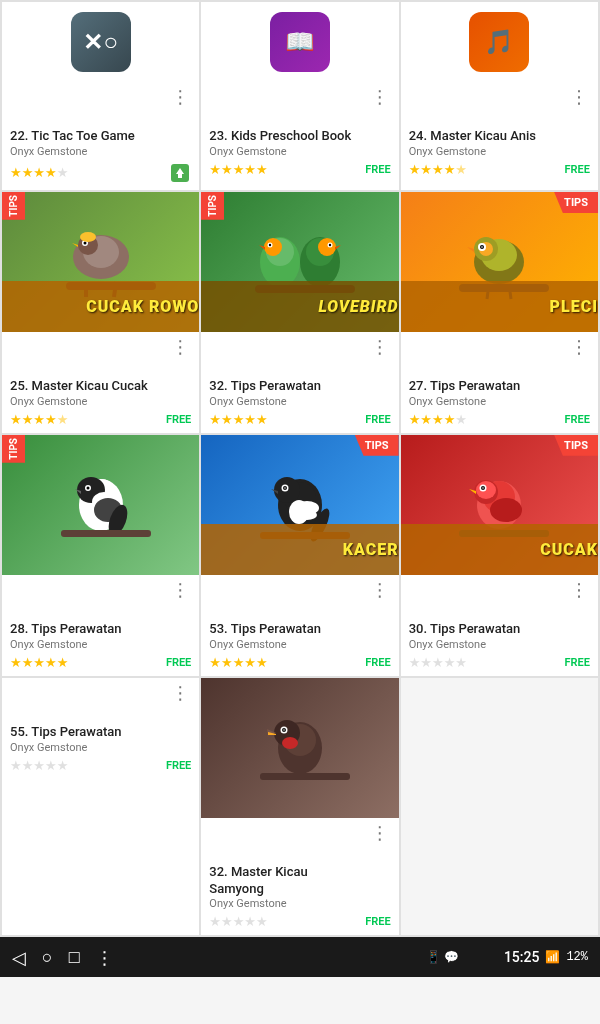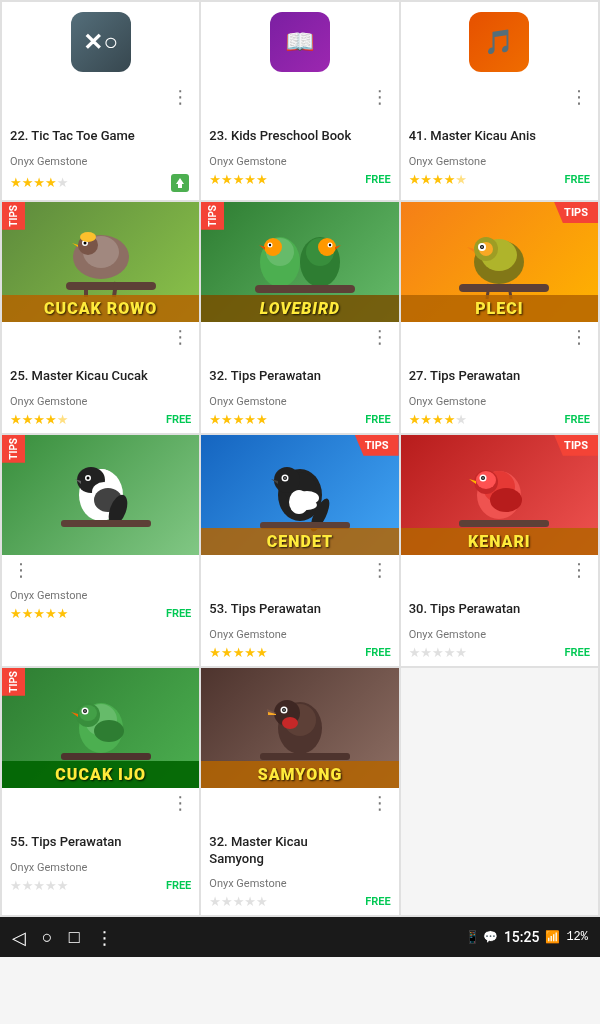--- a/index.html
+++ b/index.html
@@ -21,21 +21,21 @@
 
     .app-card {
       background: #fff;
       display: flex;
       flex-direction: column;
       cursor: pointer;
     }
 
     .app-image-container {
       width: 100%;
-      height: 120px;
+      height: 140px;
       position: relative;
       overflow: hidden;
       background: #ccc;
     }
 
     .app-info {
       padding: 6px 8px 6px 8px;
       flex: 1;
       position: relative;
     }
@@ -60,21 +60,21 @@
       font-size: 18px;
       color: #757575;
       cursor: pointer;
       line-height: 1;
       padding: 0 2px;
     }
 
     .app-developer {
       font-size: 11px;
       color: #757575;
-      margin-top: 10px;
+      margin-top: 0;
     }
 
     .app-rating-row {
       display: flex;
       align-items: center;
       justify-content: space-between;
       margin-top: 4px;
     }
 
     .stars {
@@ -118,22 +118,22 @@
 
     .bird-label {
       position: absolute;
       bottom: 0;
       left: 0;
       right: 0;
       background: rgba(180, 100, 0, 0.85);
       color: #ffeb3b;
       font-size: 16px;
       font-weight: 900;
-      text-align: center;
-      padding: 4px 0;
+      text-align: right;
+      padding: 16px 0;
       text-shadow: 1px 1px 2px rgba(0,0,0,0.8);
       letter-spacing: 1px;
     }
 
     .tips-badge {
       position: absolute;
       top: 0;
       right: 0;
       background: #f44336;
       color: #fff;
@@ -183,20 +183,21 @@
     .status-right {
       display: flex;
       align-items: center;
       gap: 6px;
     }
 
     .status-time {
       color: #fff;
       font-size: 14px;
       font-weight: 500;
+      margin-left: 39px;
     }
 
     .status-battery {
       color: #fff;
       font-size: 12px;
       font-family: Liberation Mono, monospace;
     }
 
     
     .first-row-card {
@@ -285,21 +286,21 @@
     </div>
 
     <div class="app-card first-row-card">
       <div class="card-icon-area">
         <div class="app-icon-box icon-24">
           <span style="color:white;font-size:24px;">🎵</span>
         </div>
       </div>
       <div class="app-info">
         <div class="app-title-row">
-          <span class="app-title">41. Master Kicau Anis</span>
+          <span class="app-title">24. Master Kicau Anis</span>
           <span class="more-icon">⋮</span>
         </div>
         <div class="app-developer">Onyx Gemstone</div>
         <div class="app-rating-row">
           <div class="stars">
             <span class="star">★</span>
             <span class="star">★</span>
             <span class="star">★</span>
             <span class="star">★</span>
             <span class="star" style="color:#ffc107;opacity:0.5">★</span>
@@ -457,20 +458,21 @@
 
             <path d="M45 51 L39 49 L45 54" fill="#616161"></path>
 
             <rect x="25" y="90" width="90" height="7" rx="3" fill="#5d4037"></rect>
           </svg>
         </div>
         <div class="tips-badge-left">TIPS</div>
       </div>
       <div class="app-info">
         <div class="app-title-row">
+          <span class="app-title">28. Tips Perawatan</span>
           <span class="more-icon">⋮</span>
         </div>
         <div class="app-developer">Onyx Gemstone</div>
         <div class="app-rating-row">
           <div class="stars">
             <span class="star">★</span>
             <span class="star">★</span>
             <span class="star">★</span>
             <span class="star">★</span>
             <span class="star">★</span>
@@ -500,21 +502,21 @@
             <circle cx="50" cy="48" r="0.7" fill="#fff"></circle>
 
             <path d="M43 51 L36 49 L43 54" fill="#424242"></path>
 
             <ellipse cx="85" cy="85" rx="6" ry="18" fill="#212121" transform="rotate(25, 85, 85)"></ellipse>
 
             <rect x="25" y="92" width="90" height="7" rx="3" fill="#5d4037"></rect>
           </svg>
         </div>
         <div class="tips-badge" style="position:absolute;top:0;right:0;background:#f44336;color:white;font-size:11px;font-weight:700;padding:4px 10px;">TIPS</div>
-        <div class="bird-label">CENDET</div>
+        <div class="bird-label">KACER</div>
       </div>
       <div class="app-info">
         <div class="app-title-row">
           <span class="app-title">53. Tips Perawatan</span>
           <span class="more-icon">⋮</span>
         </div>
         <div class="app-developer">Onyx Gemstone</div>
         <div class="app-rating-row">
           <div class="stars">
             <span class="star">★</span>
@@ -544,21 +546,21 @@
             <circle cx="49" cy="48" r="0.7" fill="white"></circle>
 
             <path d="M42 51 L35 49 L42 54" fill="#ffb300"></path>
 
             <ellipse cx="72" cy="70" rx="16" ry="12" fill="#b71c1c"></ellipse>
 
             <rect x="25" y="90" width="90" height="7" rx="3" fill="#5d4037"></rect>
           </svg>
         </div>
         <div class="tips-badge" style="position:absolute;top:0;right:0;background:#f44336;color:white;font-size:11px;font-weight:700;padding:4px 10px;">TIPS</div>
-        <div class="bird-label">KENARI</div>
+        <div class="bird-label">CUCAK</div>
       </div>
       <div class="app-info">
         <div class="app-title-row">
           <span class="app-title">30. Tips Perawatan</span>
           <span class="more-icon">⋮</span>
         </div>
         <div class="app-developer">Onyx Gemstone</div>
         <div class="app-rating-row">
           <div class="stars">
             <span class="star empty">★</span>
@@ -566,43 +568,20 @@
             <span class="star empty">★</span>
             <span class="star empty">★</span>
             <span class="star empty">★</span>
           </div>
           <span class="price-badge">FREE</span>
         </div>
       </div>
     </div>
 
     <div class="app-card">
-      <div class="app-image-container bird-card-cucak-ijo">
-        <div class="bird-image">
-          <svg width="130" height="130" viewBox="0 0 130 130">
-
-            <ellipse cx="65" cy="65" rx="22" ry="25" fill="#4caf50"></ellipse>
-            <ellipse cx="65" cy="57" rx="16" ry="16" fill="#66bb6a"></ellipse>
-            <circle cx="52" cy="52" r="12" fill="#388e3c"></circle>
-            <ellipse cx="52" cy="50" rx="9" ry="8" fill="#43a047"></ellipse>
-
-            <circle cx="49" cy="48" r="3.5" fill="white"></circle>
-            <circle cx="49" cy="48" r="2" fill="#111"></circle>
-            <circle cx="49" cy="48" r="0.7" fill="white"></circle>
-
-            <path d="M42 51 L35 49 L42 54" fill="#ef6c00"></path>
-
-            <ellipse cx="73" cy="68" rx="15" ry="11" fill="#2e7d32"></ellipse>
-
-            <rect x="25" y="90" width="90" height="7" rx="3" fill="#4e342e"></rect>
-          </svg>
-        </div>
-        <div class="tips-badge-left">TIPS</div>
-        <div class="bird-label" style="background:rgba(0,100,0,0.9);">CUCAK IJO</div>
-      </div>
       <div class="app-info">
         <div class="app-title-row">
           <span class="app-title">55. Tips Perawatan</span>
           <span class="more-icon">⋮</span>
         </div>
         <div class="app-developer">Onyx Gemstone</div>
         <div class="app-rating-row">
           <div class="stars">
             <span class="star empty">★</span>
             <span class="star empty">★</span>
@@ -632,21 +611,20 @@
             <circle cx="49" cy="47" r="0.7" fill="white"></circle>
 
             <path d="M41 50 L32 46 L33 52 Z" fill="#795548"></path>
             <path d="M41 52 L32 54 L33 50 Z" fill="#6d4c41"></path>
 
             <path d="M41 51 L33 49 L33 52 L41 52 Z" fill="#f9a825"></path>
 
             <rect x="25" y="90" width="90" height="7" rx="3" fill="#4e342e"></rect>
           </svg>
         </div>
-        <div class="bird-label">SAMYONG</div>
       </div>
       <div class="app-info">
         <div class="app-title-row">
           <span class="app-title">32. Master Kicau Samyong</span>
           <span class="more-icon">⋮</span>
         </div>
         <div class="app-developer">Onyx Gemstone</div>
         <div class="app-rating-row">
           <div class="stars">
             <span class="star empty">★</span>

